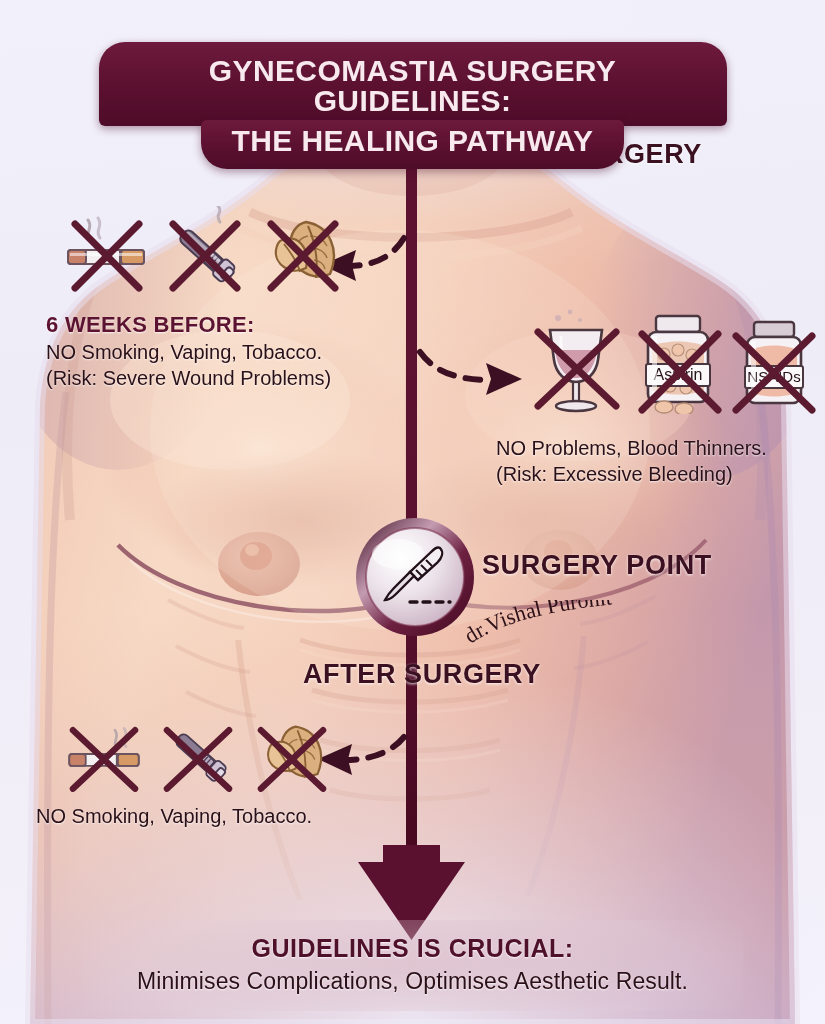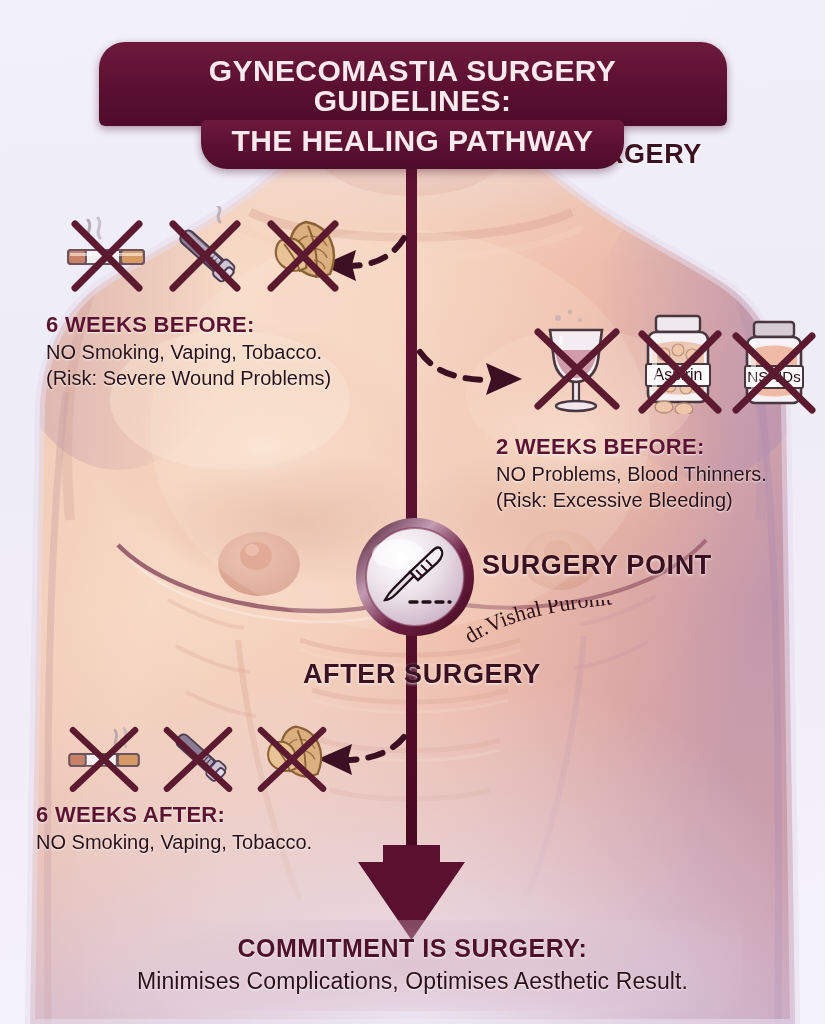--- a/index.html
+++ b/index.html
@@ -487,21 +487,20 @@
     </div>
   </div>
 
   <div class="info-block" id="block-6w-before">
     <div class="info-heading">6 WEEKS BEFORE:</div>
     <div class="info-line">NO Smoking, Vaping, Tobacco.</div>
     <div class="info-line">(Risk: Severe Wound Problems)</div>
   </div>
 
   <div class="info-block" id="block-2w-before">
-    <div class="info-heading">2 WEEKS BEFORE:</div>
     <div class="info-line">NO Problems, Blood Thinners.</div>
     <div class="info-line">(Risk: Excessive Bleeding)</div>
   </div>
 
   <div id="surgery-medallion">
     <svg width="126" height="126" viewBox="0 0 126 126" xmlns="http://www.w3.org/2000/svg">
       <defs>
         <radialGradient id="medalInner" cx="0.36" cy="0.30" r="0.85">
           <stop offset="0%" stop-color="#ffffff"></stop>
           <stop offset="45%" stop-color="#ece3ea"></stop>
@@ -599,22 +598,21 @@
         </g>
         <g stroke="#5c1a30" stroke-width="7" stroke-linecap="round">
           <line x1="12" y1="20" x2="80" y2="84"></line>
           <line x1="80" y1="20" x2="12" y2="84"></line>
         </g>
       </svg>
     </div>
   </div>
 
   <div class="info-block" id="block-6w-after">
-    <div class="info-heading">6 WEEKS AFTER:</div>
     <div class="info-line">NO Smoking, Vaping, Tobacco.</div>
   </div>
 
   <div id="footer-banner">
-    <div class="footer-heading">COMMITMENT IS SURGERY:</div>
+    <div class="footer-heading">GUIDELINES IS CRUCIAL:</div>
     <div class="footer-sub">Minimises Complications, Optimises Aesthetic Result.</div>
   </div>
 
 </div>
 
 </body></html>

